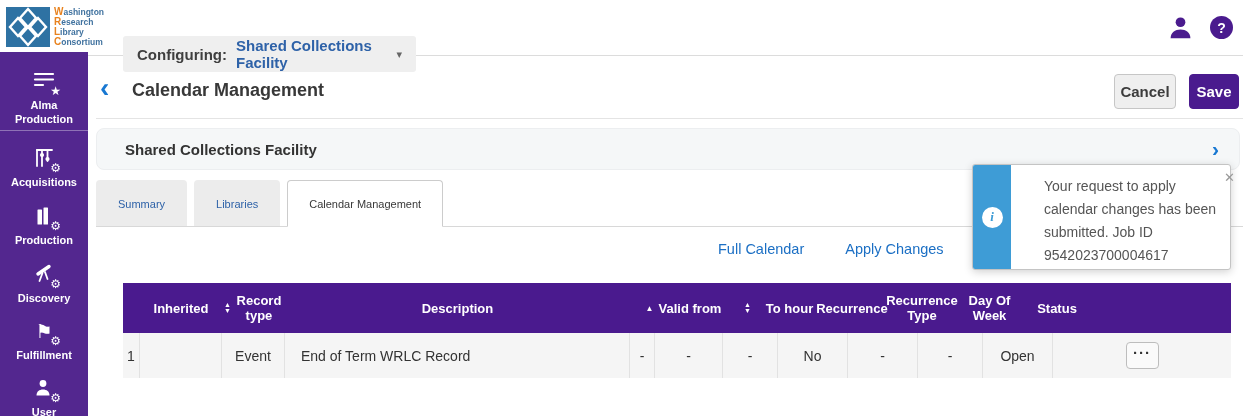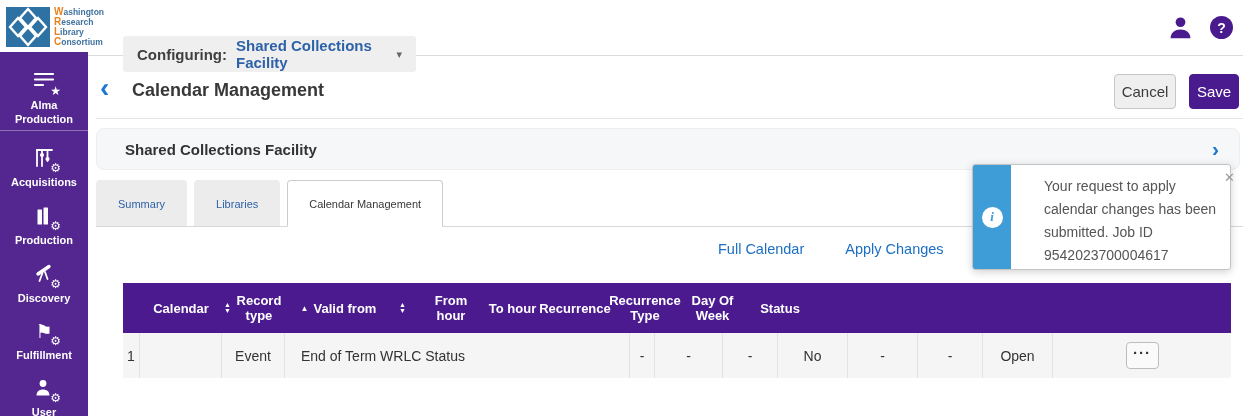--- a/index.html
+++ b/index.html
@@ -26,21 +26,21 @@
   .nav-icon .badge { position:absolute; right:-4px; bottom:-4px; color:#fff; font-size:12px; line-height:1; }
   .nav-label { color:#fff; font-size:11px; font-weight:bold; text-align:center; line-height:14px; padding:0 2px; }
   .nav-divider { position:absolute; left:0; top:78px; width:88px; height:1px; background:rgba(255,255,255,0.35); }
   .flag-glyph { font-size:19px; color:#fff; line-height:1; }
 
   
   .main { position:absolute; left:88px; top:56px; width:1155px; height:360px; background:#fff; }
 
   .back-btn { position:absolute; left:12px; top:18px; font-size:28px; font-weight:bold; color:#1878D2; cursor:pointer; line-height:1; }
   .page-title { position:absolute; left:44px; top:24px; font-size:18px; font-weight:bold; color:#383838; }
-  .btn { position:absolute; top:18px; height:35px; border-radius:4px; font-size:15px; display:flex; align-items:center; justify-content:center; cursor:pointer; }
+  .btn { position:absolute; top:18px; height:35px; border-radius:4px; font-size:15px; display:flex; align-items:center; justify-content:center; cursor:pointer;font-weight:bold; }
   .btn-cancel { left:1026px; width:62px; background:#EFEFEF; border:1px solid #C6C6C6; color:#3C3C3C; }
   .btn-save { left:1101px; width:50px; background:#4A1B8E; border:1px solid #4A1B8E; color:#fff; }
   .header-divider { position:absolute; left:8px; right:0; top:62px; height:1px; background:#E4E4E4; }
 
   .entity-panel { position:absolute; left:8px; top:72px; width:1144px; height:42px; background:#F5F7F8; border:1px solid #ECEEF0; border-radius:8px; display:flex; align-items:center; cursor:pointer; }
   .entity-title { margin-left:28px; font-size:15px; font-weight:bold; color:#333; }
   .entity-chevron { position:absolute; right:20px; top:9px; color:#1878D2; font-size:21px; font-weight:bold; line-height:1; }
 
   .tab-strip { position:absolute; left:8px; right:0; top:124px; height:47px; display:flex; align-items:flex-end; border-bottom:1px solid #D8D8D8; }
   .tab { height:46px; padding:0 21px; display:flex; align-items:center; background:#ECECEC; color:#2E62A8; font-size:11px; margin-right:7px; border-radius:4px 4px 0 0; cursor:pointer; border:1px solid transparent; border-bottom:none; }
@@ -228,52 +228,52 @@
     </div>
     <div class="toast-body">
       <div class="toast-msg">Your request to apply calendar changes has been submitted. Job ID 9542023700004617</div>
       <span class="toast-close">✕</span>
     </div>
   </div>
 
   <div class="cal-table">
     <div class="t-header">
       <div class="th c1"></div>
-      <div class="th c2">Calendar</div>
+      <div class="th c2">Inherited</div>
       <div class="th c3">
         <span class="sort-stack">
             <span>▲</span>
             <span>▼</span>
           </span>
         <span class="th-label-wrap">Record type</span>
       </div>
+      <div class="th c4">Description</div>
       <div class="th c5">
         <span class="sort-asc">▲</span>
         <span>Valid from</span>
       </div>
       <div class="th c6">
         <span class="sort-stack">
             <span>▲</span>
             <span>▼</span>
           </span>
       </div>
-      <div class="th c7">From hour</div>
       <div class="th c8">To hour</div>
       <div class="th c9">Recurrence</div>
       <div class="th c10">Recurrence Type</div>
       <div class="th c11">Day Of Week</div>
       <div class="th c12">Status</div>
       <div class="th c13"></div>
     </div>
 
     <div class="t-row">
       <div class="td c1">1</div>
       <div class="td c2"></div>
       <div class="td c3">Event</div>
-      <div class="td c4 left">End of Term WRLC Status</div>
+      <div class="td c4 left">End of Term WRLC Record</div>
       <div class="td c6">-</div>
       <div class="td c7">-</div>
       <div class="td c8">-</div>
       <div class="td c9">No</div>
       <div class="td c10">-</div>
       <div class="td c11">-</div>
       <div class="td c12">Open</div>
       <div class="td c13">
         <div class="ellipsis-btn">
             <span>···</span>

